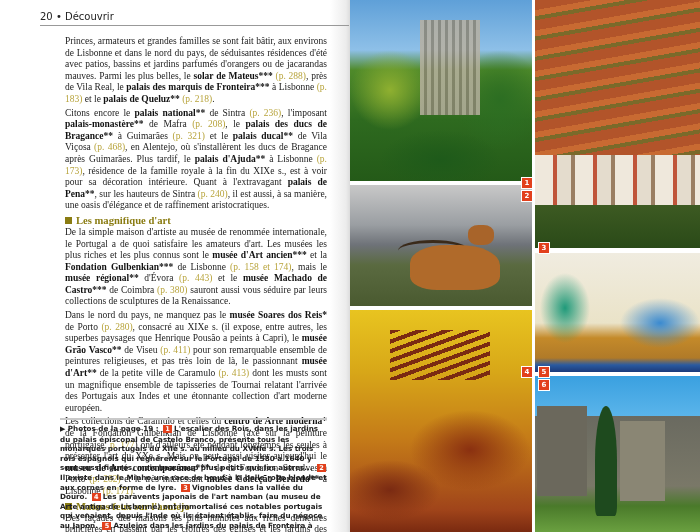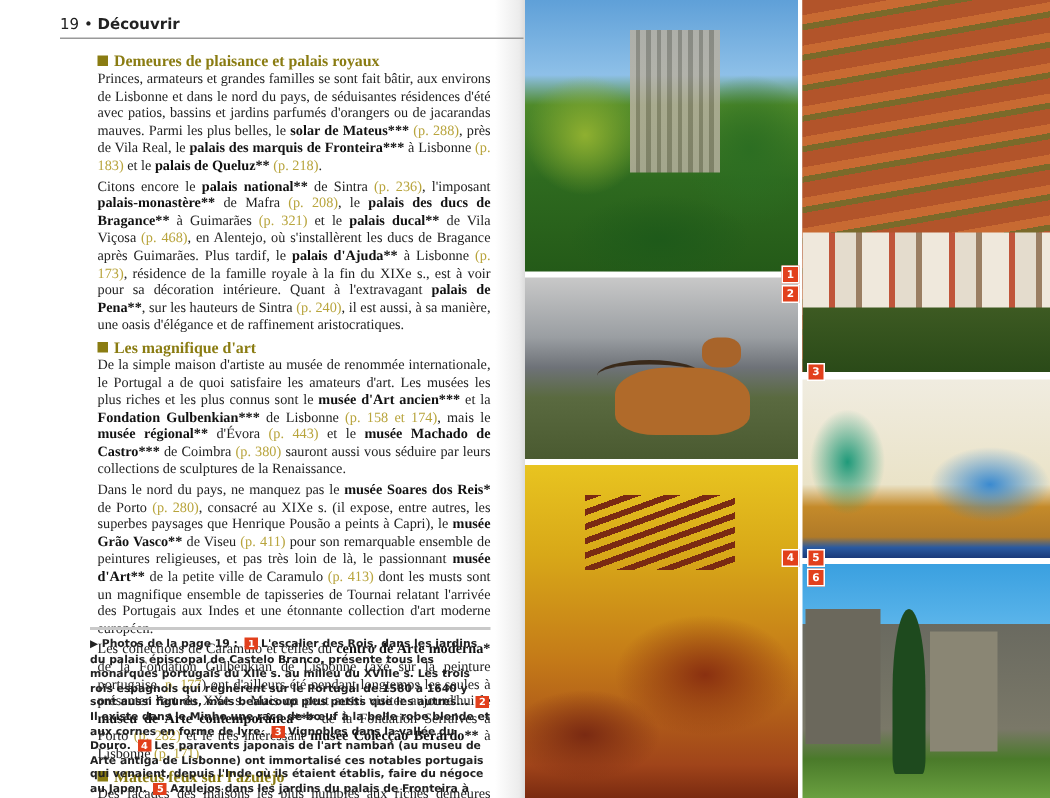--- a/index.html
+++ b/index.html
@@ -1,20 +1,20 @@
 <!DOCTYPE html>
 <html><head>
 <meta charset="utf-8">
 <style>
   html, body { margin:0; padding:0; }
   body { width:700px; height:532px; position:relative; overflow:hidden; background:#fff; font-family:"Liberation Serif", serif; }
   .page { position:absolute; left:0; top:0; width:350px; height:532px; background:linear-gradient(to right, #fff 0, #fff 330px, #ececec 346px, #dcdcdc 350px); }
   .running-head { position:absolute; left:40px; top:11px; width:309px; font-family:"DejaVu Sans", sans-serif; font-size:10px; color:#222; border-bottom:1px solid #999; padding-bottom:3px; }
   .running-head .num { font-weight:normal; }
-  .running-head .title { font-weight:bold; }
+  .running-head .title { font-weight:normal; }
   .body { position:absolute; left:65px; top:36px; width:262px; font-size:9.5px; line-height:11.6px; color:#222; text-align:justify; }
   .body h3 { margin:0; font-size:10.6px; line-height:12px; font-weight:bold; color:#8a7c12; }
   .body h3 .sq { display:inline-block; width:7px; height:7px; background:#8a7c12; margin-right:4px; vertical-align:0; }
   .body p { margin:0 0 2px 0; }
   .body .sec { margin-bottom:3px; }
   .body b { color:#111;margin-top:45px; }
   .body .ref { color:#b8a43c; }
   .foot-rule { position:absolute; left:60px; top:418px; width:267px; height:0; border-top:2px solid #c9c9c9; }
   .footnote { position:absolute; left:60px; top:424px; width:268px; font-family:"DejaVu Sans", sans-serif; font-size:7.2px; line-height:9.6px; font-weight:bold; color:#222; }
   .footnote .arrow { font-size:7px; }
@@ -56,28 +56,27 @@
     background:linear-gradient(to bottom, #3aa0e0 0, #5ab4ea 40px, #6a6a60 40px, #7a7868 110px, #4a7a2a 130px, #6aa040 156px); }
   .p6 .tower1 { position:absolute; left:2px; top:30px; width:50px; height:90px; background:#6b685c; }
   .p6 .tower2 { position:absolute; left:85px; top:45px; width:45px; height:80px; background:#8a8674; }
   .p6 .cypress { position:absolute; left:60px; top:30px; width:22px; height:110px; background:#1e4a1e; border-radius:50% 50% 10% 10%; }
 </style>
 </head>
 <body>
 
 <div class="page">
   <div class="running-head">
-    <span class="num">19</span>
+    <span class="num">20</span>
     <span>•</span>
     <span class="title">Découvrir</span>
   </div>
 
   <div class="body" id="body">
       <div class="sec">
-        <h3><span class="sq"></span><span>Demeures de plaisance et palais royaux</span></h3>
         <p>Princes, armateurs et grandes familles se sont fait bâtir, aux environs de Lisbonne et dans le nord du pays, de séduisantes résidences d'été avec patios, bassins et jardins parfumés d'orangers ou de jacarandas mauves. Parmi les plus belles, le <b>solar de Mateus***</b> <span class="ref">(p. 288)</span>, près de Vila Real, le <b>palais des marquis de Fronteira***</b> à Lisbonne <span class="ref">(p. 183)</span> et le <b>palais de Queluz**</b> <span class="ref">(p. 218)</span>.</p>
         <p>Citons encore le <b>palais national**</b> de Sintra <span class="ref">(p. 236)</span>, l'imposant <b>palais-monastère**</b> de Mafra <span class="ref">(p. 208)</span>, le <b>palais des ducs de Bragance**</b> à Guimarães <span class="ref">(p. 321)</span> et le <b>palais ducal**</b> de Vila Viçosa <span class="ref">(p. 468)</span>, en Alentejo, où s'installèrent les ducs de Bragance après Guimarães. Plus tardif, le <b>palais d'Ajuda**</b> à Lisbonne <span class="ref">(p. 173)</span>, résidence de la famille royale à la fin du XIXe s., est à voir pour sa décoration intérieure. Quant à l'extravagant <b>palais de Pena**</b>, sur les hauteurs de Sintra <span class="ref">(p. 240)</span>, il est aussi, à sa manière, une oasis d'élégance et de raffinement aristocratiques.</p>
       </div>
       <div class="sec">
         <h3><span class="sq"></span><span>Les magnifique d'art</span></h3>
         <p>De la simple maison d'artiste au musée de renommée internationale, le Portugal a de quoi satisfaire les amateurs d'art. Les musées les plus riches et les plus connus sont le <b>musée d'Art ancien***</b> et la <b>Fondation Gulbenkian***</b> de Lisbonne <span class="ref">(p. 158 et 174)</span>, mais le <b>musée régional**</b> d'Évora <span class="ref">(p. 443)</span> et le <b>musée Machado de Castro***</b> de Coimbra <span class="ref">(p. 380)</span> sauront aussi vous séduire par leurs collections de sculptures de la Renaissance.</p>
         <p>Dans le nord du pays, ne manquez pas le <b>musée Soares dos Reis*</b> de Porto <span class="ref">(p. 280)</span>, consacré au XIXe s. (il expose, entre autres, les superbes paysages que Henrique Pousão a peints à Capri), le <b>musée Grão Vasco**</b> de Viseu <span class="ref">(p. 411)</span> pour son remarquable ensemble de peintures religieuses, et pas très loin de là, le passionnant <b>musée d'Art**</b> de la petite ville de Caramulo <span class="ref">(p. 413)</span> dont les musts sont un magnifique ensemble de tapisseries de Tournai relatant l'arrivée des Portugais aux Indes et une étonnante collection d'art moderne européen.</p>
         <p>Les collections de Caramulo et celles du <b>centro de Arte moderna*</b> de la Fondation Gulbenkian de Lisbonne (axé sur la peinture portugaise, <span class="ref">p. 177</span>) ont d'ailleurs été pendant longtemps les seules à présenter l'art du XXe s. Mais on peut aussi visiter aujourd'hui le <b>museu de Arte contemporânea***</b> de la Fondation Serralves à Porto <span class="ref">(p. 282)</span> et le très intéressant <b>musée Colecção Berardo**</b> à Lisbonne <span class="ref">(p. 171)</span>.</p>
       </div>
       <div class="sec">

